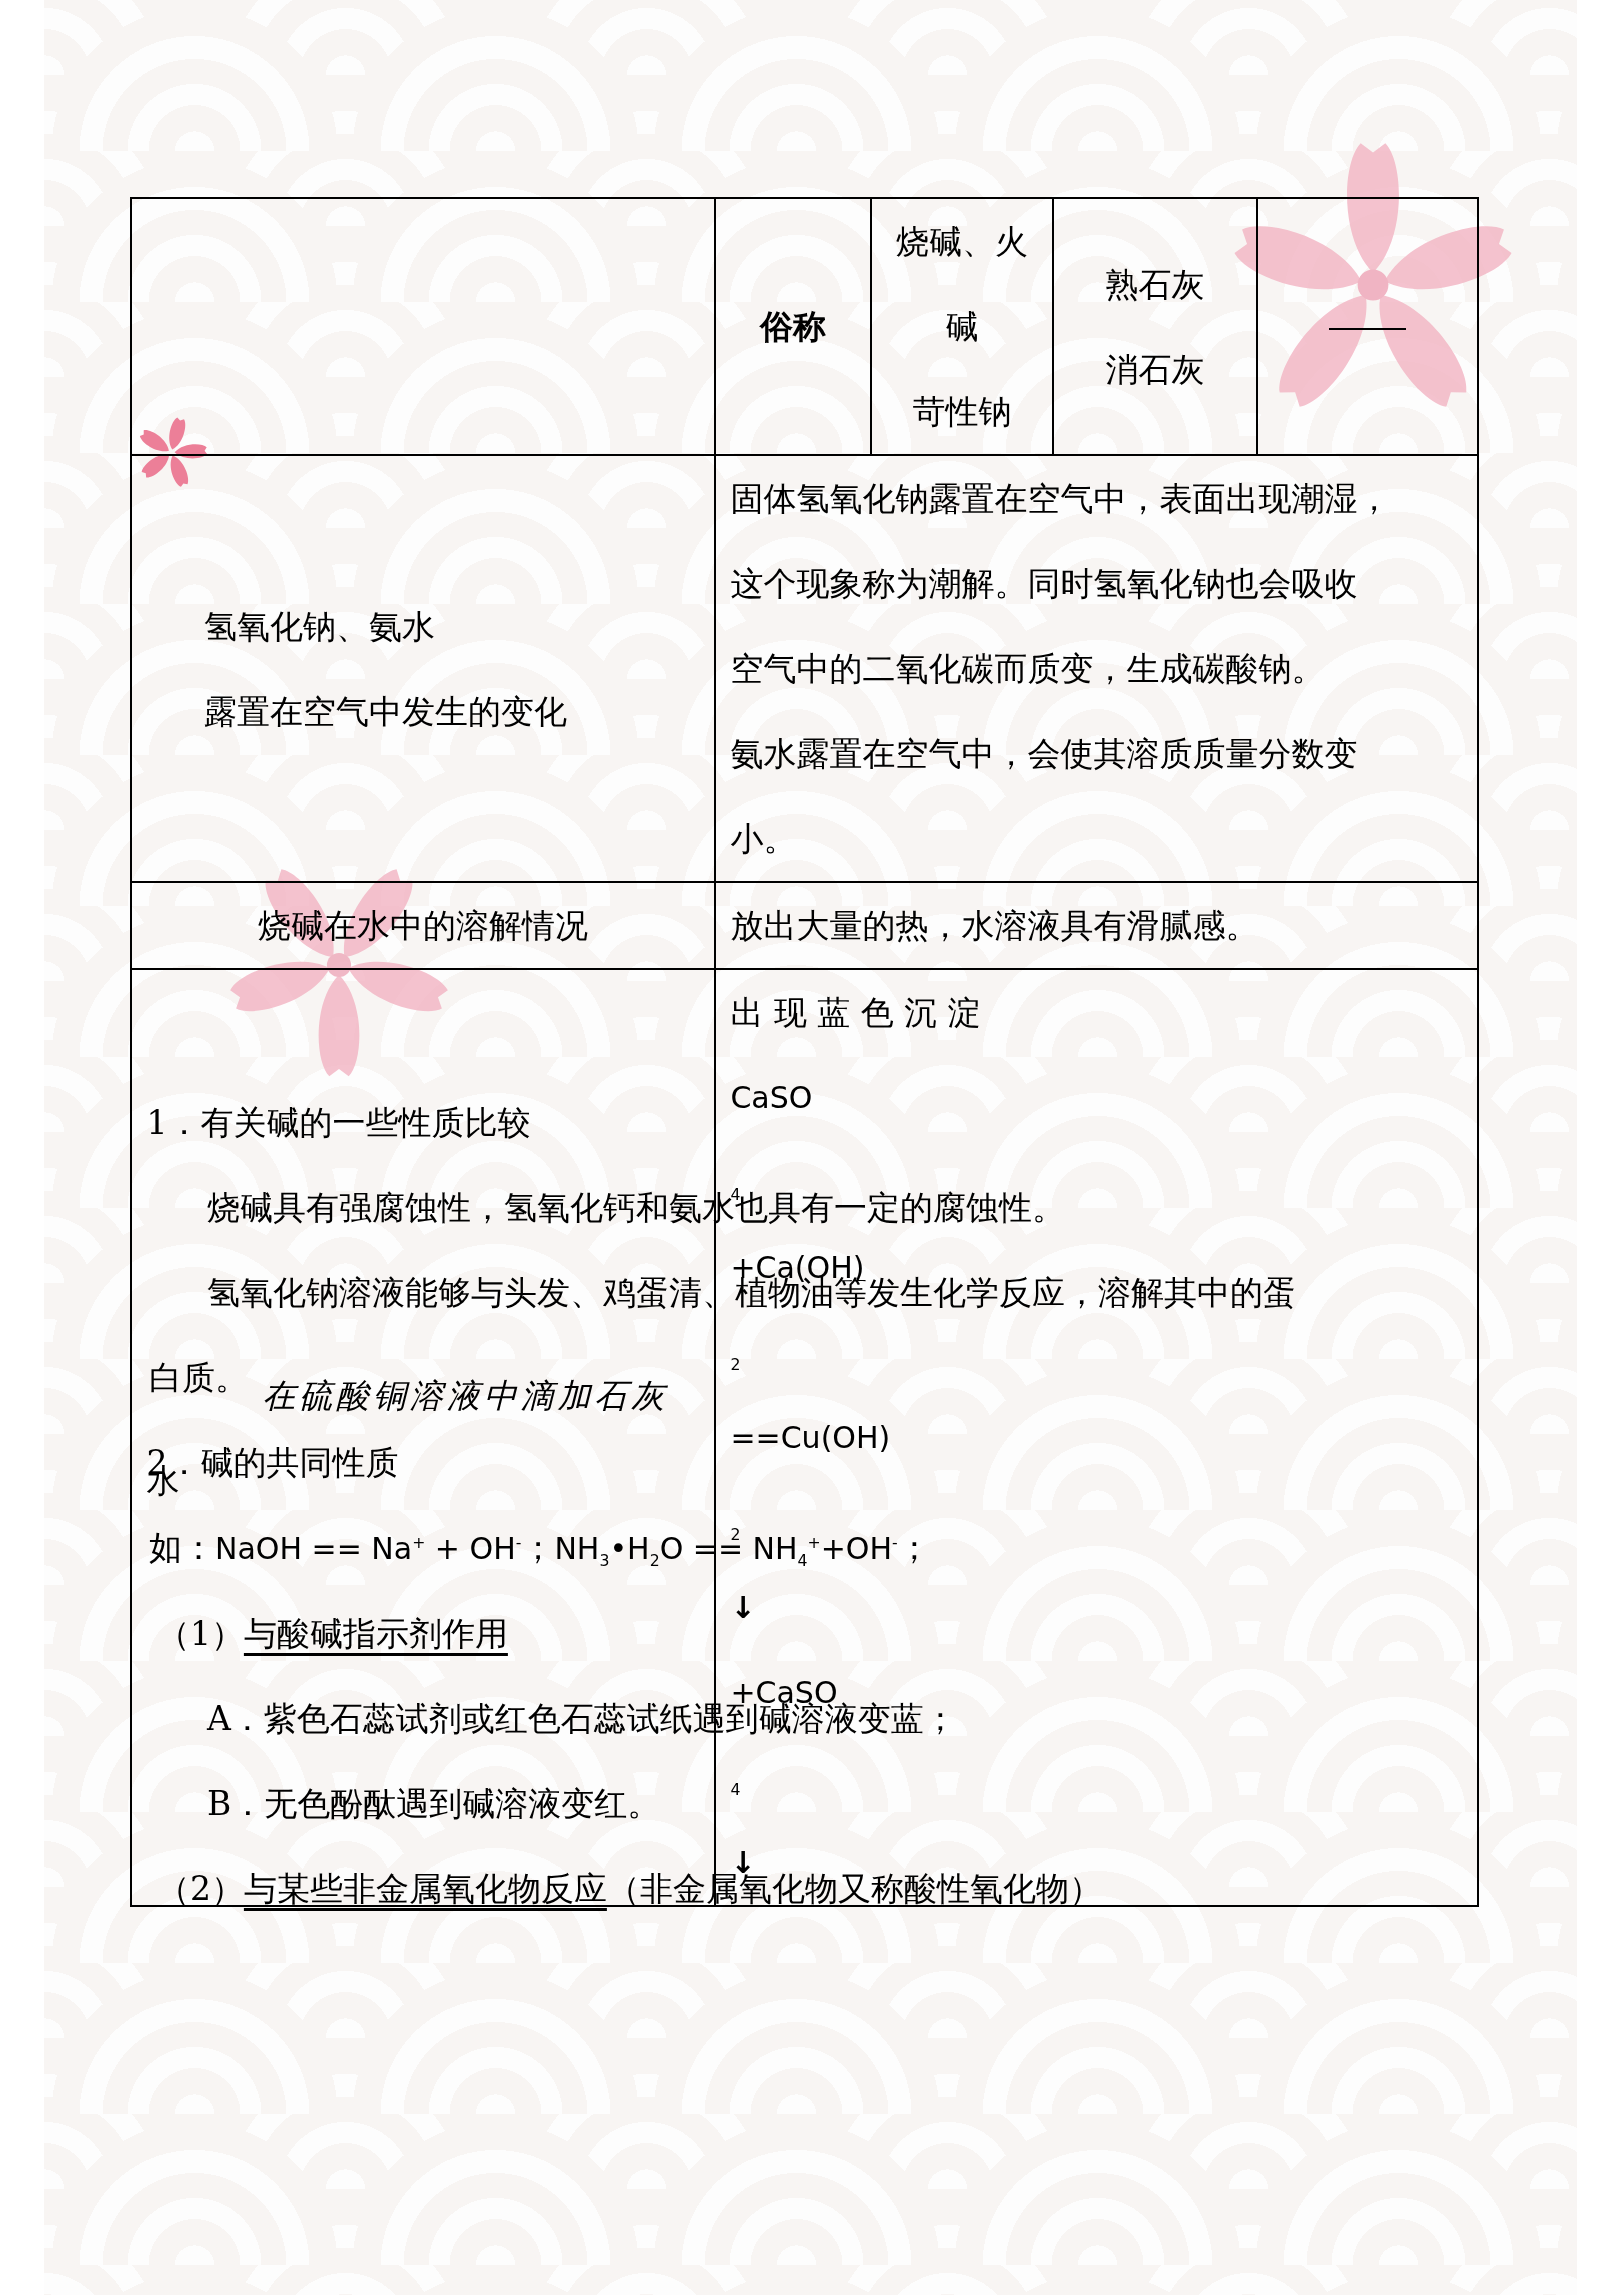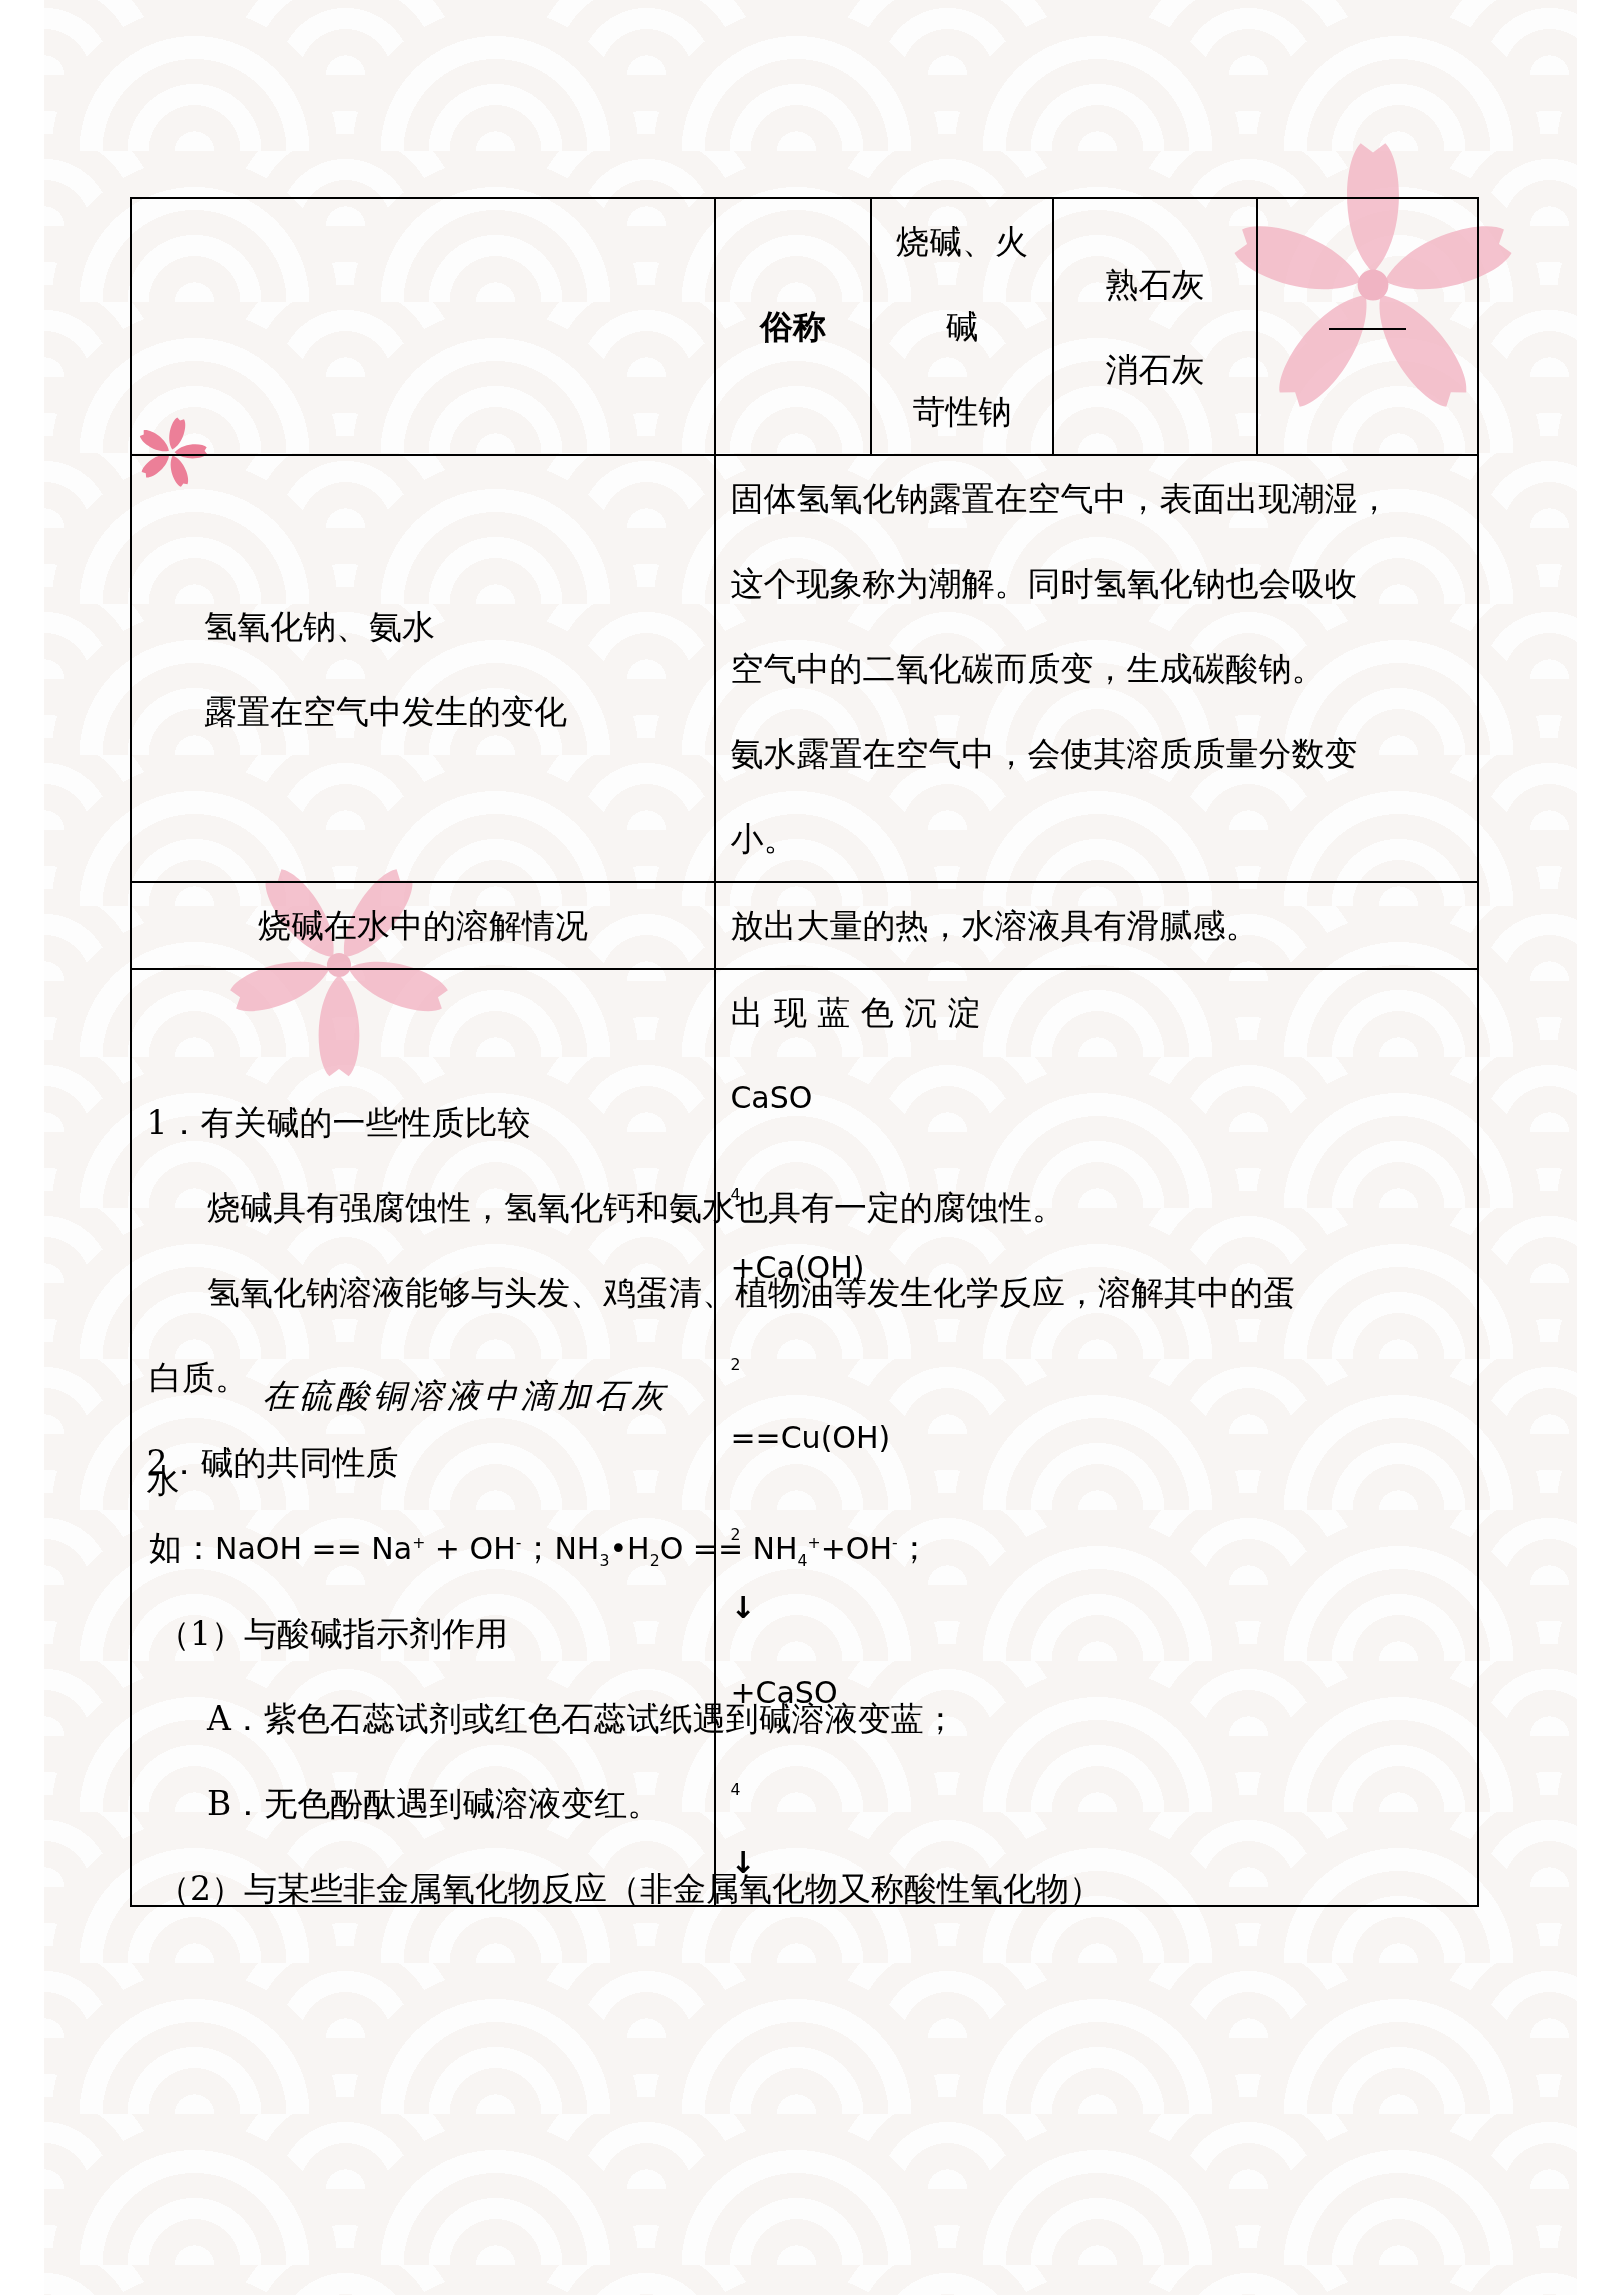--- a/index.html
+++ b/index.html
@@ -36,21 +36,21 @@
   sub, sup { font-size: 15.7px; line-height: 0; }
   .arrow { font-family: "DejaVu Sans", sans-serif; font-weight: bold; }
 
   .body-text {
     position: absolute; left: 149px; top: 1080px; width: 1335px;
     font-size: 33px; line-height: 85px;
   }
   .body-text p { margin: 0; }
   .ind1 { padding-left: 58px; }
   .ind0 { margin-left: -2.6px !important; }
-  .u { text-underline-offset: 7.9px; text-decoration-thickness: 2.6px; }
+  .u { text-decoration: underline; text-underline-offset: 7.9px; text-decoration-thickness: 2.6px; }
   .spaced { letter-spacing: 3.9px; }
 </style>
 </head>
 <body>
 
 <div class="pattern"></div>
 
 <div class="flower" style="left:1216px; top:131px; width:314px; height:308px; opacity:0.85;">
   <svg viewBox="-100 -100 200 200">
     <g fill="#f3b8c6">

